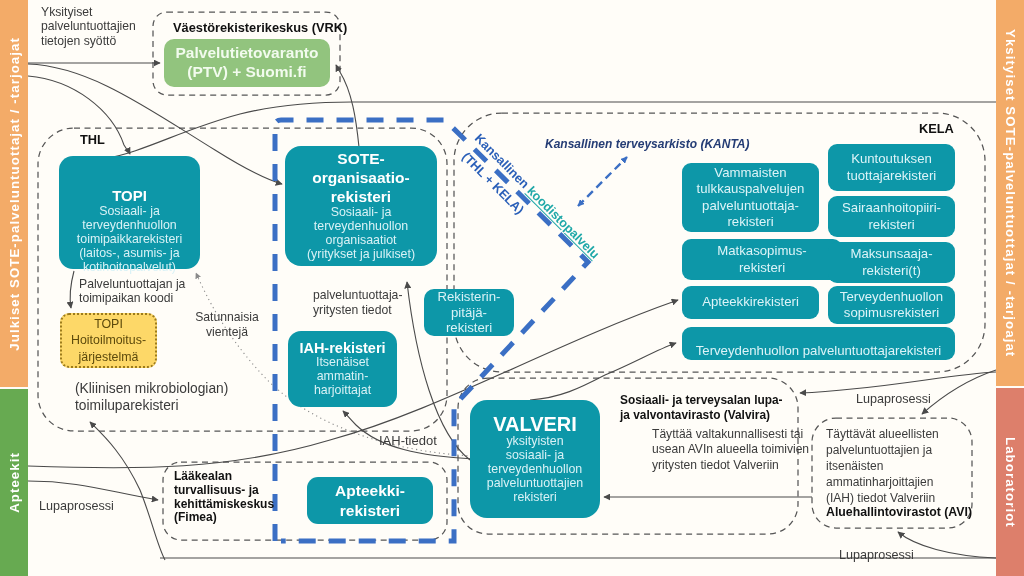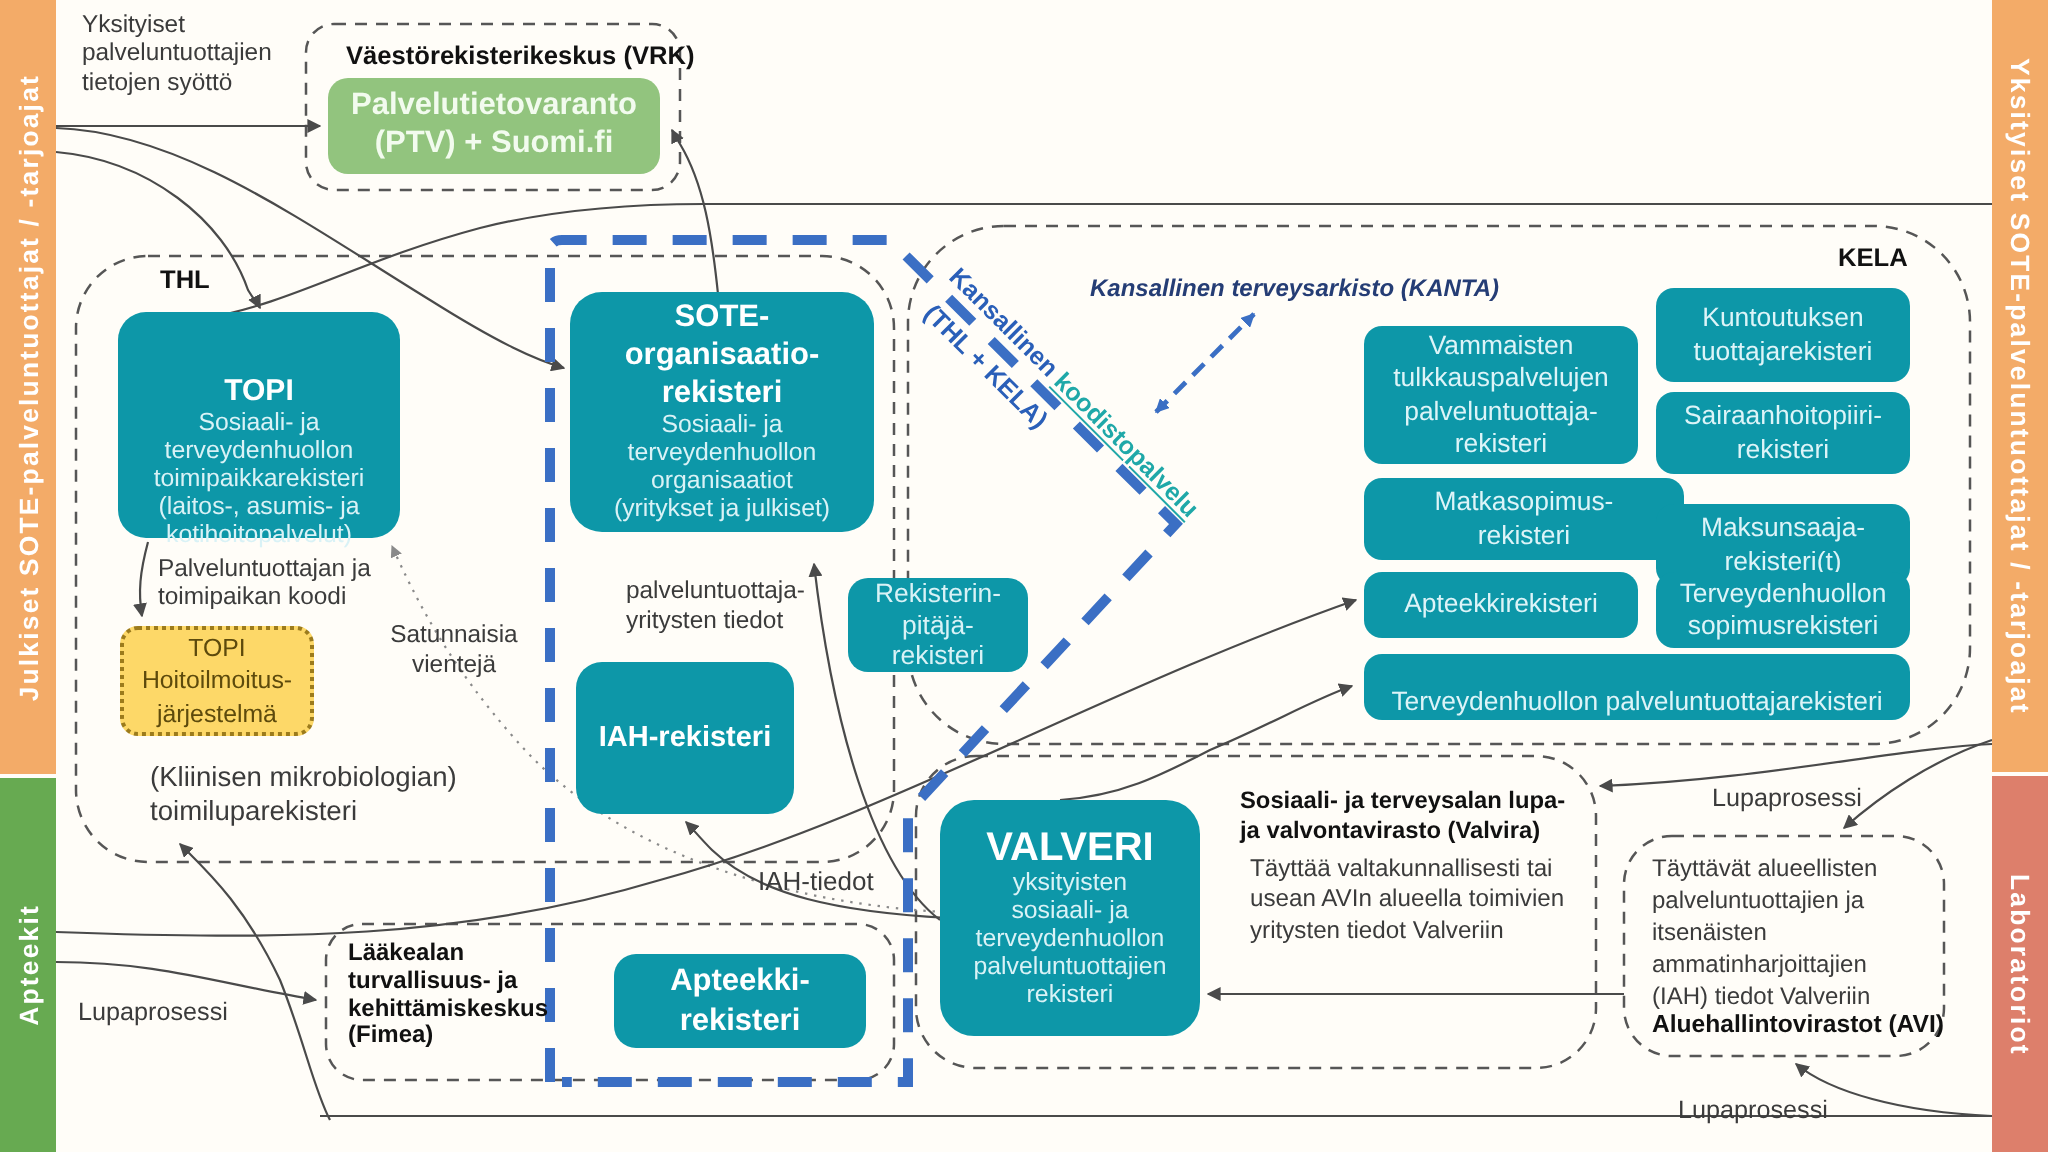--- a/index.html
+++ b/index.html
@@ -80,20 +80,23 @@
         <div class="bt" style="font-size:15.5px;line-height:1.2;white-space:pre-line;">SOTE-
 organisaatio-
 rekisteri</div>
         <div class="sub" style="font-size:12.4px;color:#d9f2f6;white-space:pre-line;">Sosiaali- ja
 terveydenhuollon
 organisaatiot
 (yritykset ja julkiset)</div>
       </div>
       <div class="tealbox" style="left:288px;top:331px;width:109px;height:76px;border-radius:13px;">
         <div class="bt" style="font-size:14.5px;white-space:pre-line;">IAH-rekisteri</div>
+        <div class="sub" style="font-size:12.4px;color:#d9f2f6;white-space:pre-line;">Itsenäiset
+ammatin-
+harjoittajat</div>
       </div>
       <div class="tealbox" style="left:307px;top:477px;width:126px;height:47px;border-radius:11px;">
         <div class="bt" style="font-size:15.5px;line-height:1.25;white-space:pre-line;">Apteekki-
 rekisteri</div>
       </div>
       <div class="tealbox" style="left:424px;top:289px;width:90px;height:47px;border-radius:10px;">
         <div class="bt" style="font-weight:normal;font-size:13.2px;color:#d9f2f6;line-height:1.2;white-space:pre-line;">Rekisterin-
 pitäjä-
 rekisteri</div>
       </div>
@@ -116,21 +119,21 @@
 tuottajarekisteri</div>
       </div>
       <div class="tealbox" style="left:828px;top:196px;width:127px;height:41px;border-radius:9px;">
         <div class="bt" style="font-weight:normal;font-size:13.2px;color:#ddf4f8;line-height:1.22;white-space:pre-line;">Sairaanhoitopiiri-
 rekisteri</div>
       </div>
       <div class="tealbox" style="left:682px;top:239px;width:160px;height:41px;border-radius:9px;">
         <div class="bt" style="font-weight:normal;font-size:13.2px;color:#ddf4f8;line-height:1.22;white-space:pre-line;">Matkasopimus-
 rekisteri</div>
       </div>
-      <div class="tealbox" style="left:828px;top:252px;width:127px;height:41px;border-radius:9px;">
+      <div class="tealbox" style="left:828px;top:242px;width:127px;height:41px;border-radius:9px;">
         <div class="bt" style="font-weight:normal;font-size:13.2px;color:#ddf4f8;line-height:1.22;white-space:pre-line;">Maksunsaaja-
 rekisteri(t)</div>
       </div>
       <div class="tealbox" style="left:682px;top:286px;width:137px;height:33px;border-radius:9px;">
         <div class="bt" style="font-weight:normal;font-size:13.2px;color:#ddf4f8;line-height:1.22;white-space:pre-line;">Apteekkirekisteri</div>
       </div>
       <div class="tealbox" style="left:828px;top:286px;width:127px;height:38px;border-radius:9px;">
         <div class="bt" style="font-weight:normal;font-size:13.2px;color:#ddf4f8;line-height:1.22;white-space:pre-line;">Terveydenhuollon
 sopimusrekisteri</div>
       </div>
@@ -161,21 +164,21 @@
 toimiluparekisteri</div>
       <div class="note" style="left:313px;top:288px;font-size:12.2px;line-height:1.2;">palveluntuottaja-
 yritysten tiedot</div>
       <div class="note" style="left:379px;top:433px;font-size:13px;">IAH-tiedot</div>
       <div class="note" style="left:174px;top:470px;font-size:12px;color:#111;font-weight:bold;line-height:1.15;">Lääkealan
 turvallisuus- ja
 kehittämiskeskus
 (Fimea)</div>
       <div class="note" style="left:620px;top:393px;font-size:11.9px;color:#111;font-weight:bold;line-height:1.22;">Sosiaali- ja terveysalan lupa-
 ja valvontavirasto (Valvira)</div>
-      <div class="note" style="left:625px;top:427px;font-size:12.1px;line-height:1.28;">Täyttää valtakunnallisesti tai
+      <div class="note" style="left:652px;top:427px;font-size:12.1px;line-height:1.28;">Täyttää valtakunnallisesti tai
 usean AVIn alueella toimivien
 yritysten tiedot Valveriin</div>
       <div class="note" style="left:826px;top:427px;font-size:12px;line-height:1.33;">Täyttävät alueellisten
 palveluntuottajien ja
 itsenäisten
 ammatinharjoittajien
 (IAH) tiedot Valveriin</div>
       <div class="note" style="left:826px;top:505px;font-size:12.3px;color:#111;font-weight:bold;">Aluehallintovirastot (AVI)</div>
       <div class="note" style="left:856px;top:392px;font-size:12.6px;">Lupaprosessi</div>
       <div class="note" style="left:39px;top:499px;font-size:12.6px;">Lupaprosessi</div>

